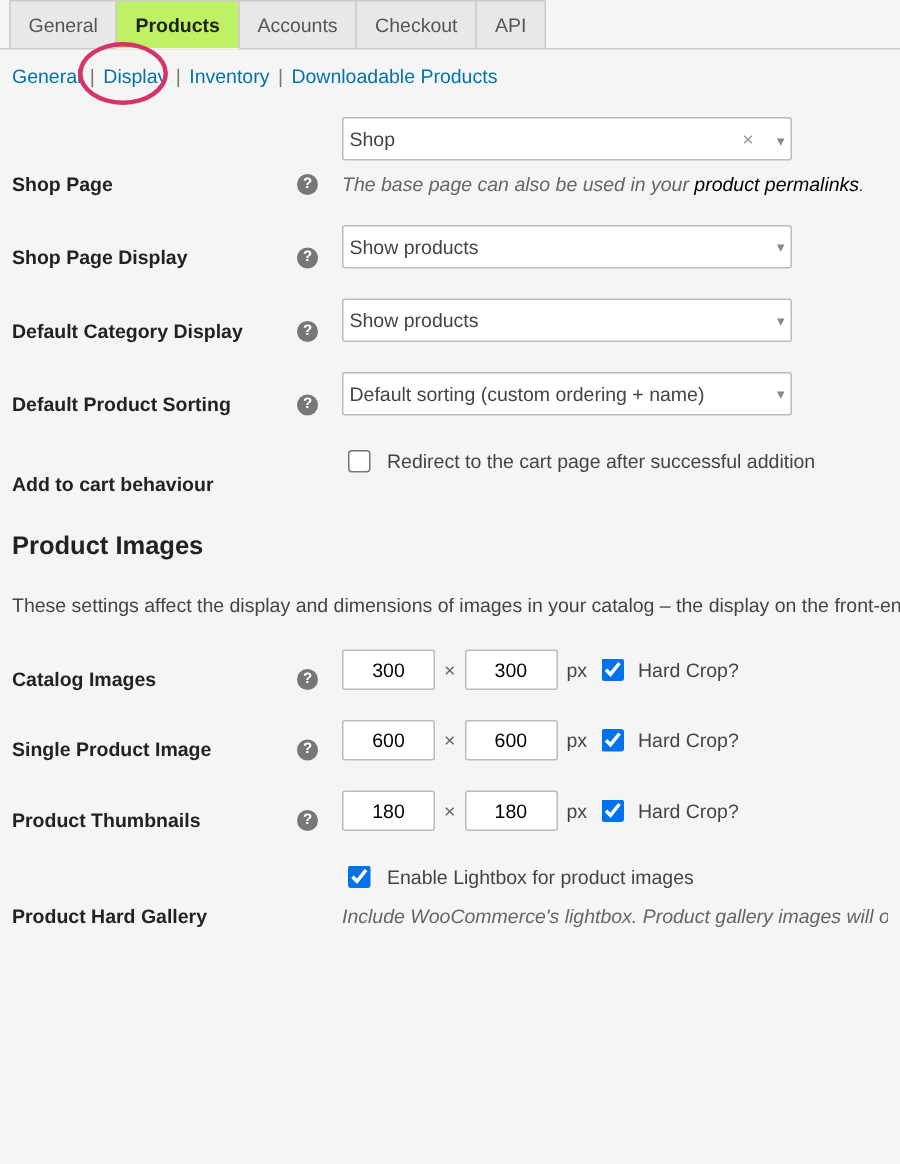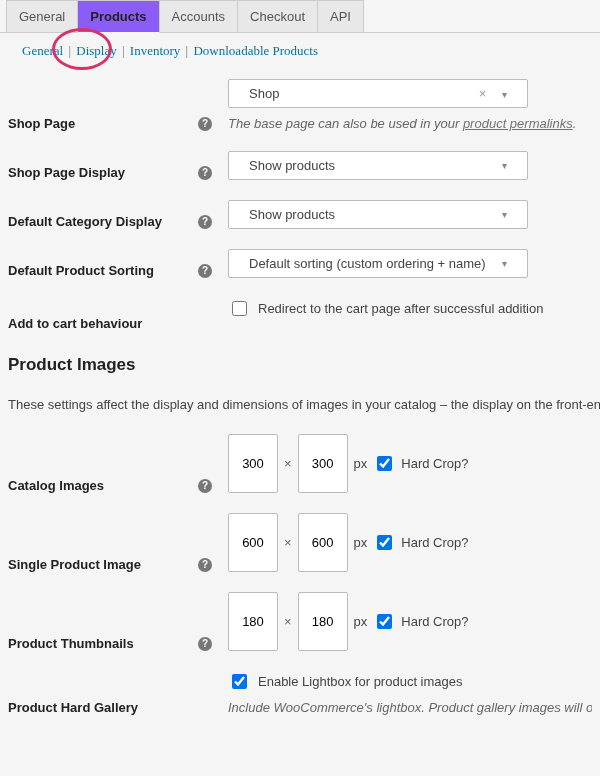--- a/index.html
+++ b/index.html
@@ -24,30 +24,29 @@
     border-bottom: none;
     margin-right: 0;
     margin-left: -1px;
     background: #e8e8e8;
     color: #555;
     font-size: 13px;
     cursor: pointer;
   }
   .tab:first-child { margin-left: 0; }
   .tab.active {
-    background: #8b5cf6;
+    background: #bef264;
     border-bottom: 1px solid #f5f5f5;
     margin-bottom: -1px;
     font-weight: 600;
     color: #222;
   }
   .subnav {
-    padding: 10px 22px;
-    font-size: 13px;
-    font-family: Liberation Serif, serif;
+    padding: 10px 8px;
+    font-size: 13px;
   }
   .subnav a {
     color: #0073aa;
     text-decoration: none;
     cursor: pointer;
   }
   .subnav .sep { color: #777; margin: 0 2px; }
   .circle {
     position: absolute;
     left: 52px;
@@ -97,21 +96,21 @@
   }
   .field {
     flex: 1;
     min-width: 0;
   }
   .select {
     width: 300px;
     max-width: 300px;
     border: 1px solid #bbb;
     background: #fff;
-    padding: 6px 20px;
+    padding: 6px 4px;
     border-radius: 2px;
     font-size: 13px;
     display: flex;
     align-items: center;
     justify-content: space-between;
     cursor: pointer;
   }
   .select .caret {
     color: #888;
     font-size: 10px;
@@ -123,42 +122,41 @@
     margin-right: 6px;
     cursor: pointer;
   }
   .desc {
     color: #666;
     font-style: italic;
     font-size: 13px;
     margin-top: 8px;
   }
   .desc a {
-    color: #737373;
-    text-decoration: underline;
+    color: #000000;
     font-style: italic;
   }
   .checkbox-row {
     display: flex;
     align-items: center;
     gap: 8px;
     margin-bottom: 12px;
     font-size: 13px;
   }
   input[type="checkbox"] {
     width: 15px;
     height: 15px;
     accent-color: #0073ea;
     cursor: pointer;
   }
   .img-row input[type="text"] {
-    width: 50px;
+    width: 62px;
     text-align: center;
     border: 1px solid #bbb;
-    padding: 21px 4px;
+    padding: 5px 4px;
     font-size: 13px;
     border-radius: 2px;
   }
   .img-row {
     display: flex;
     align-items: center;
     gap: 6px;
     font-size: 13px;
   }
   .img-row .times { color: #666; }

